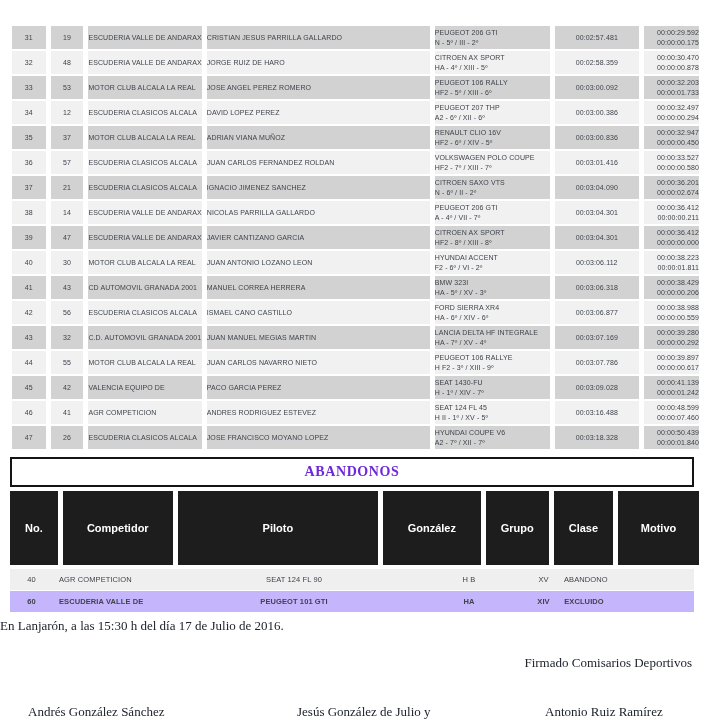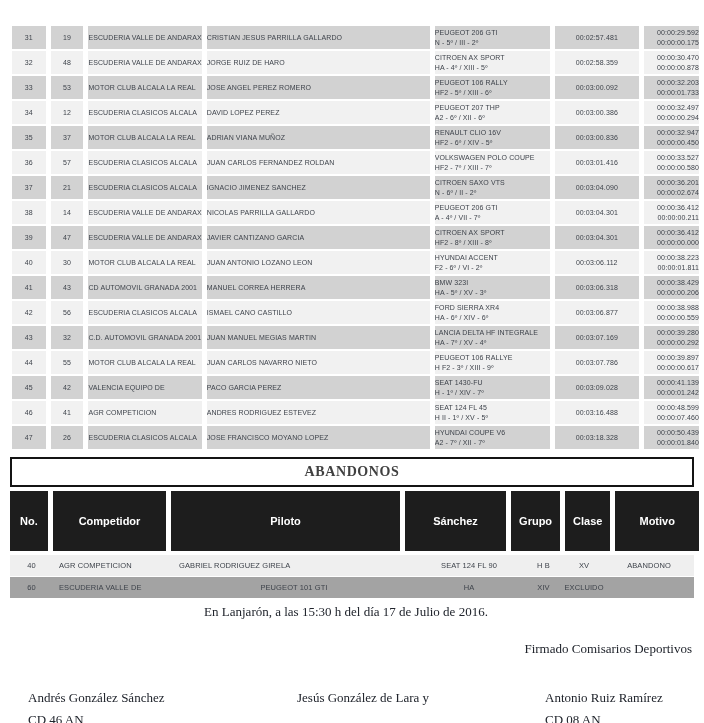--- a/index.html
+++ b/index.html
@@ -25,45 +25,45 @@
   td.c-time{text-align:center;font-size:7.5px;}
   td.c-gaps{text-align:right;padding-right:6px;line-height:10px;}
   
   .ab-box{
     margin:6px 0 0 10px;width:680px;height:26px;
     border:2px solid #141414;background:#fff;
     display:flex;align-items:center;justify-content:center;
   }
   .ab-title{
     font-family:"Liberation Serif",serif;font-weight:bold;
-    font-size:14px;color:#404040;letter-spacing:.6px;
+    font-size:14px;color:#6d28d9;letter-spacing:.6px;
   }
   table.ab-head{
     border-collapse:separate;border-spacing:5px 4px;
     margin:0 0 0 5px;table-layout:fixed;
   }
   table.ab-head th{
     background:#1d1d1d;color:#ffffff;height:44px;
     font-size:11px;font-weight:bold;text-align:center;
-    white-space:nowrap;overflow:hidden;padding:8px;
+    white-space:nowrap;overflow:hidden;padding:15px;
   }
   .ab-rows{margin-left:10px;width:684px;}
   .ab-row{
     display:grid;height:21px;margin-bottom:1px;align-items:center;
     grid-template-columns:43px 120px 242px 108px 41px 40px 1fr;
     font-size:7.5px;letter-spacing:.1px;color:#3e434b;white-space:nowrap;
   }
   .ab-row:nth-child(1){background:#efefef;}
-  .ab-row:nth-child(2){background:#a3a3a3;}
+  .ab-row:nth-child(2){background:#c4b5fd;font-weight:bold;}
   .ab-no{text-align:center;}
   .ab-competidor,.ab-piloto{padding-left:6px;}
   .ab-vehiculo,.ab-grupo,.ab-clase,.ab-motivo{text-align:center;}
   
   .foot-date{
-    margin-top:6px;text-align:center;padding-right:12px;
+    margin-top:6px;text-align:left;padding-right:12px;
     font-family:"Liberation Serif",serif;font-size:13px;color:#20242c;
   }
   .foot-signed{
     margin-top:21px;text-align:right;padding-right:12px;
     font-family:"Liberation Serif",serif;font-size:13px;color:#20242c;
   }
   .sig-area{position:relative;height:110px;margin-top:30px;}
   .sig{
     position:absolute;top:0;
     font-family:"Liberation Serif",serif;font-size:13px;color:#20242c;
@@ -373,33 +373,32 @@
     <col style="width:103px">
       <col style="width:36px">
       <col style="width:35px">
     <col style="width:85px">
   </colgroup>
   <tbody>
     <tr>
       <th>No.</th>
       <th>Competidor</th>
       <th>Piloto</th>
-      <th>Sánchez</th>
+      <th>González</th>
       <th>Grupo</th>
       <th>Clase</th>
       <th>Motivo</th>
     </tr>
   </tbody>
 </table>
 
 <div class="ab-rows">
   <div class="ab-row">
     <div class="ab-no">40</div>
     <div class="ab-competidor">AGR COMPETICION</div>
-    <div class="ab-piloto">GABRIEL RODRIGUEZ GIRELA</div>
     <div class="ab-vehiculo">SEAT 124 FL 90</div>
     <div class="ab-grupo">H B</div>
     <div class="ab-clase">XV</div>
     <div class="ab-motivo">ABANDONO</div>
   </div>
 
   <div class="ab-row">
     <div class="ab-no">60</div>
     <div class="ab-competidor">ESCUDERIA VALLE DE</div>
     <div class="ab-vehiculo">PEUGEOT 101 GTI</div>
@@ -411,19 +410,19 @@
 
 <div class="foot-date">En Lanjarón, a las 15:30 h del día 17 de Julio de 2016.</div>
 <div class="foot-signed">Firmado Comisarios Deportivos</div>
 
 <div class="sig-area">
   <div class="sig sig-1">
     <div>Andrés González Sánchez</div>
     <div>CD 46 AN</div>
   </div>
   <div class="sig sig-2">
-    <div>Jesús González de Lara y</div>
+    <div>Jesús González de Julio y</div>
   </div>
   <div class="sig sig-3">
     <div>Antonio Ruiz Ramírez</div>
     <div>CD 08 AN</div>
   </div>
 </div>
 
 </body></html>

